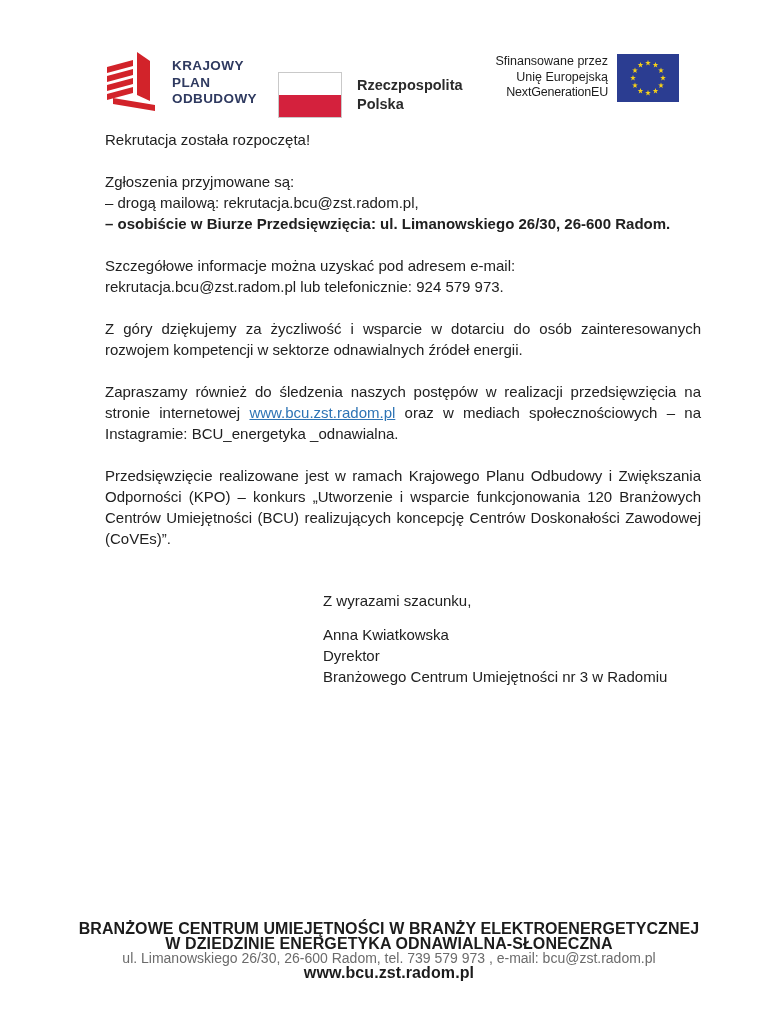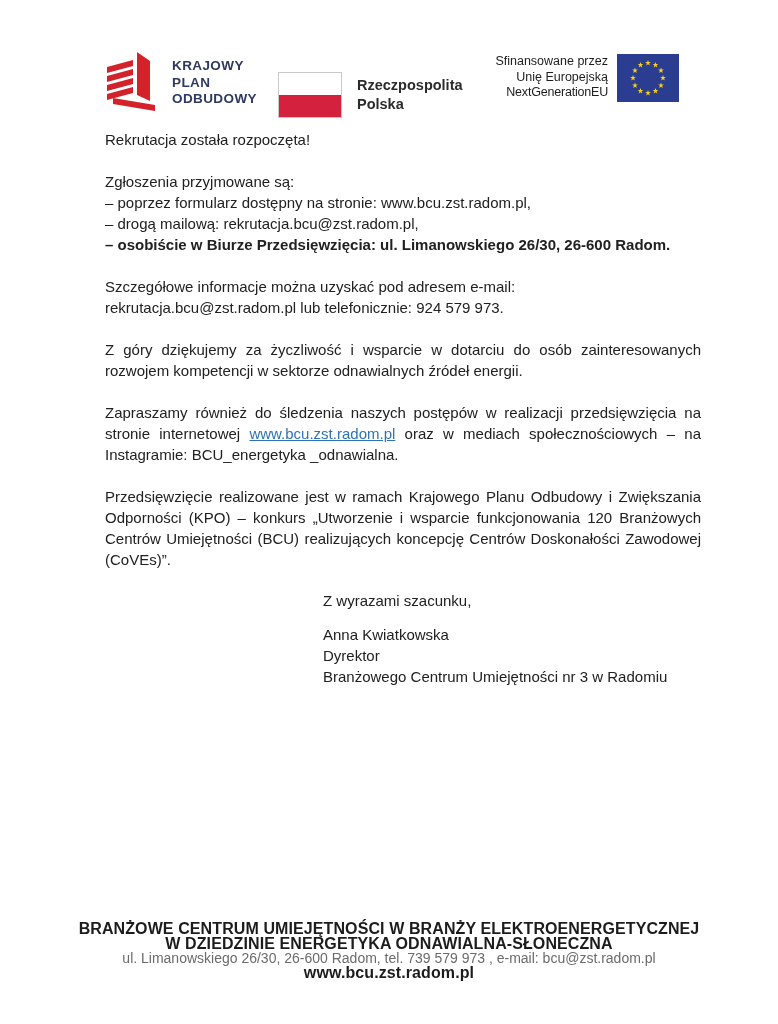--- a/index.html
+++ b/index.html
@@ -150,21 +150,20 @@
       </span>
     </div>
   </div>
 
   <div class="letter-body">
 
     <div class="block">Rekrutacja została rozpoczęta!</div>
 
     <div class="block">
       <div>Zgłoszenia przyjmowane są:</div>
-      <div>– poprzez formularz dostępny na stronie: www.bcu.zst.radom.pl,</div>
       <div>– drogą mailową: rekrutacja.bcu@zst.radom.pl,</div>
       <div class="bold-line">– osobiście w Biurze Przedsięwzięcia: ul. Limanowskiego 26/30, 26-600 Radom.</div>
     </div>
 
     <div class="block">
       <div>Szczegółowe informacje można uzyskać pod adresem e-mail:</div>
       <div>rekrutacja.bcu@zst.radom.pl lub telefonicznie: 924 579 973.</div>
     </div>
 
     <div class="block just">Z góry dziękujemy za życzliwość i wsparcie w dotarciu do osób zainteresowanych rozwojem kompetencji w sektorze odnawialnych źródeł energii.</div>

